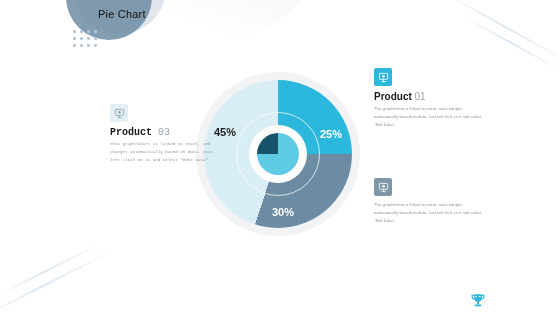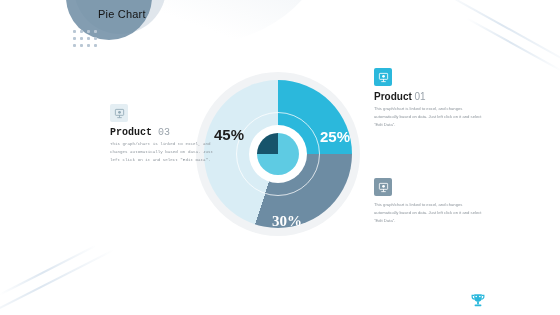--- a/index.html
+++ b/index.html
@@ -121,27 +121,27 @@
   }
   .mini-pie {
     position: absolute;
     left: 61px; top: 61px;
     width: 42px; height: 42px;
     border-radius: 50%;
   }
 
   .pct {
     position: absolute;
-    font-size: 15px;
+    font-size: 11px;
     font-weight: bold;
     white-space: nowrap;
   }
   .pct-45 { left: 18px;  top: 54px;  color: #1f1f1f; }
   .pct-25 { left: 124px; top: 56px;  color: #ffffff; }
-  .pct-30 { left: 76px;  top: 141px; color: #ffffff; font-family: Liberation Serif, serif; }
+  .pct-30 { left: 76px;  top: 134px; color: #ffffff; }
 
   
   .product {
     position: absolute;
     width: 120px;
   }
   .product-left  { left: 110px; top: 104px; font-family: Liberation Mono, monospace; }
   .product-r1    { left: 374px; top: 68px; }
   .product-r2    { left: 374px; top: 178px; }
 

